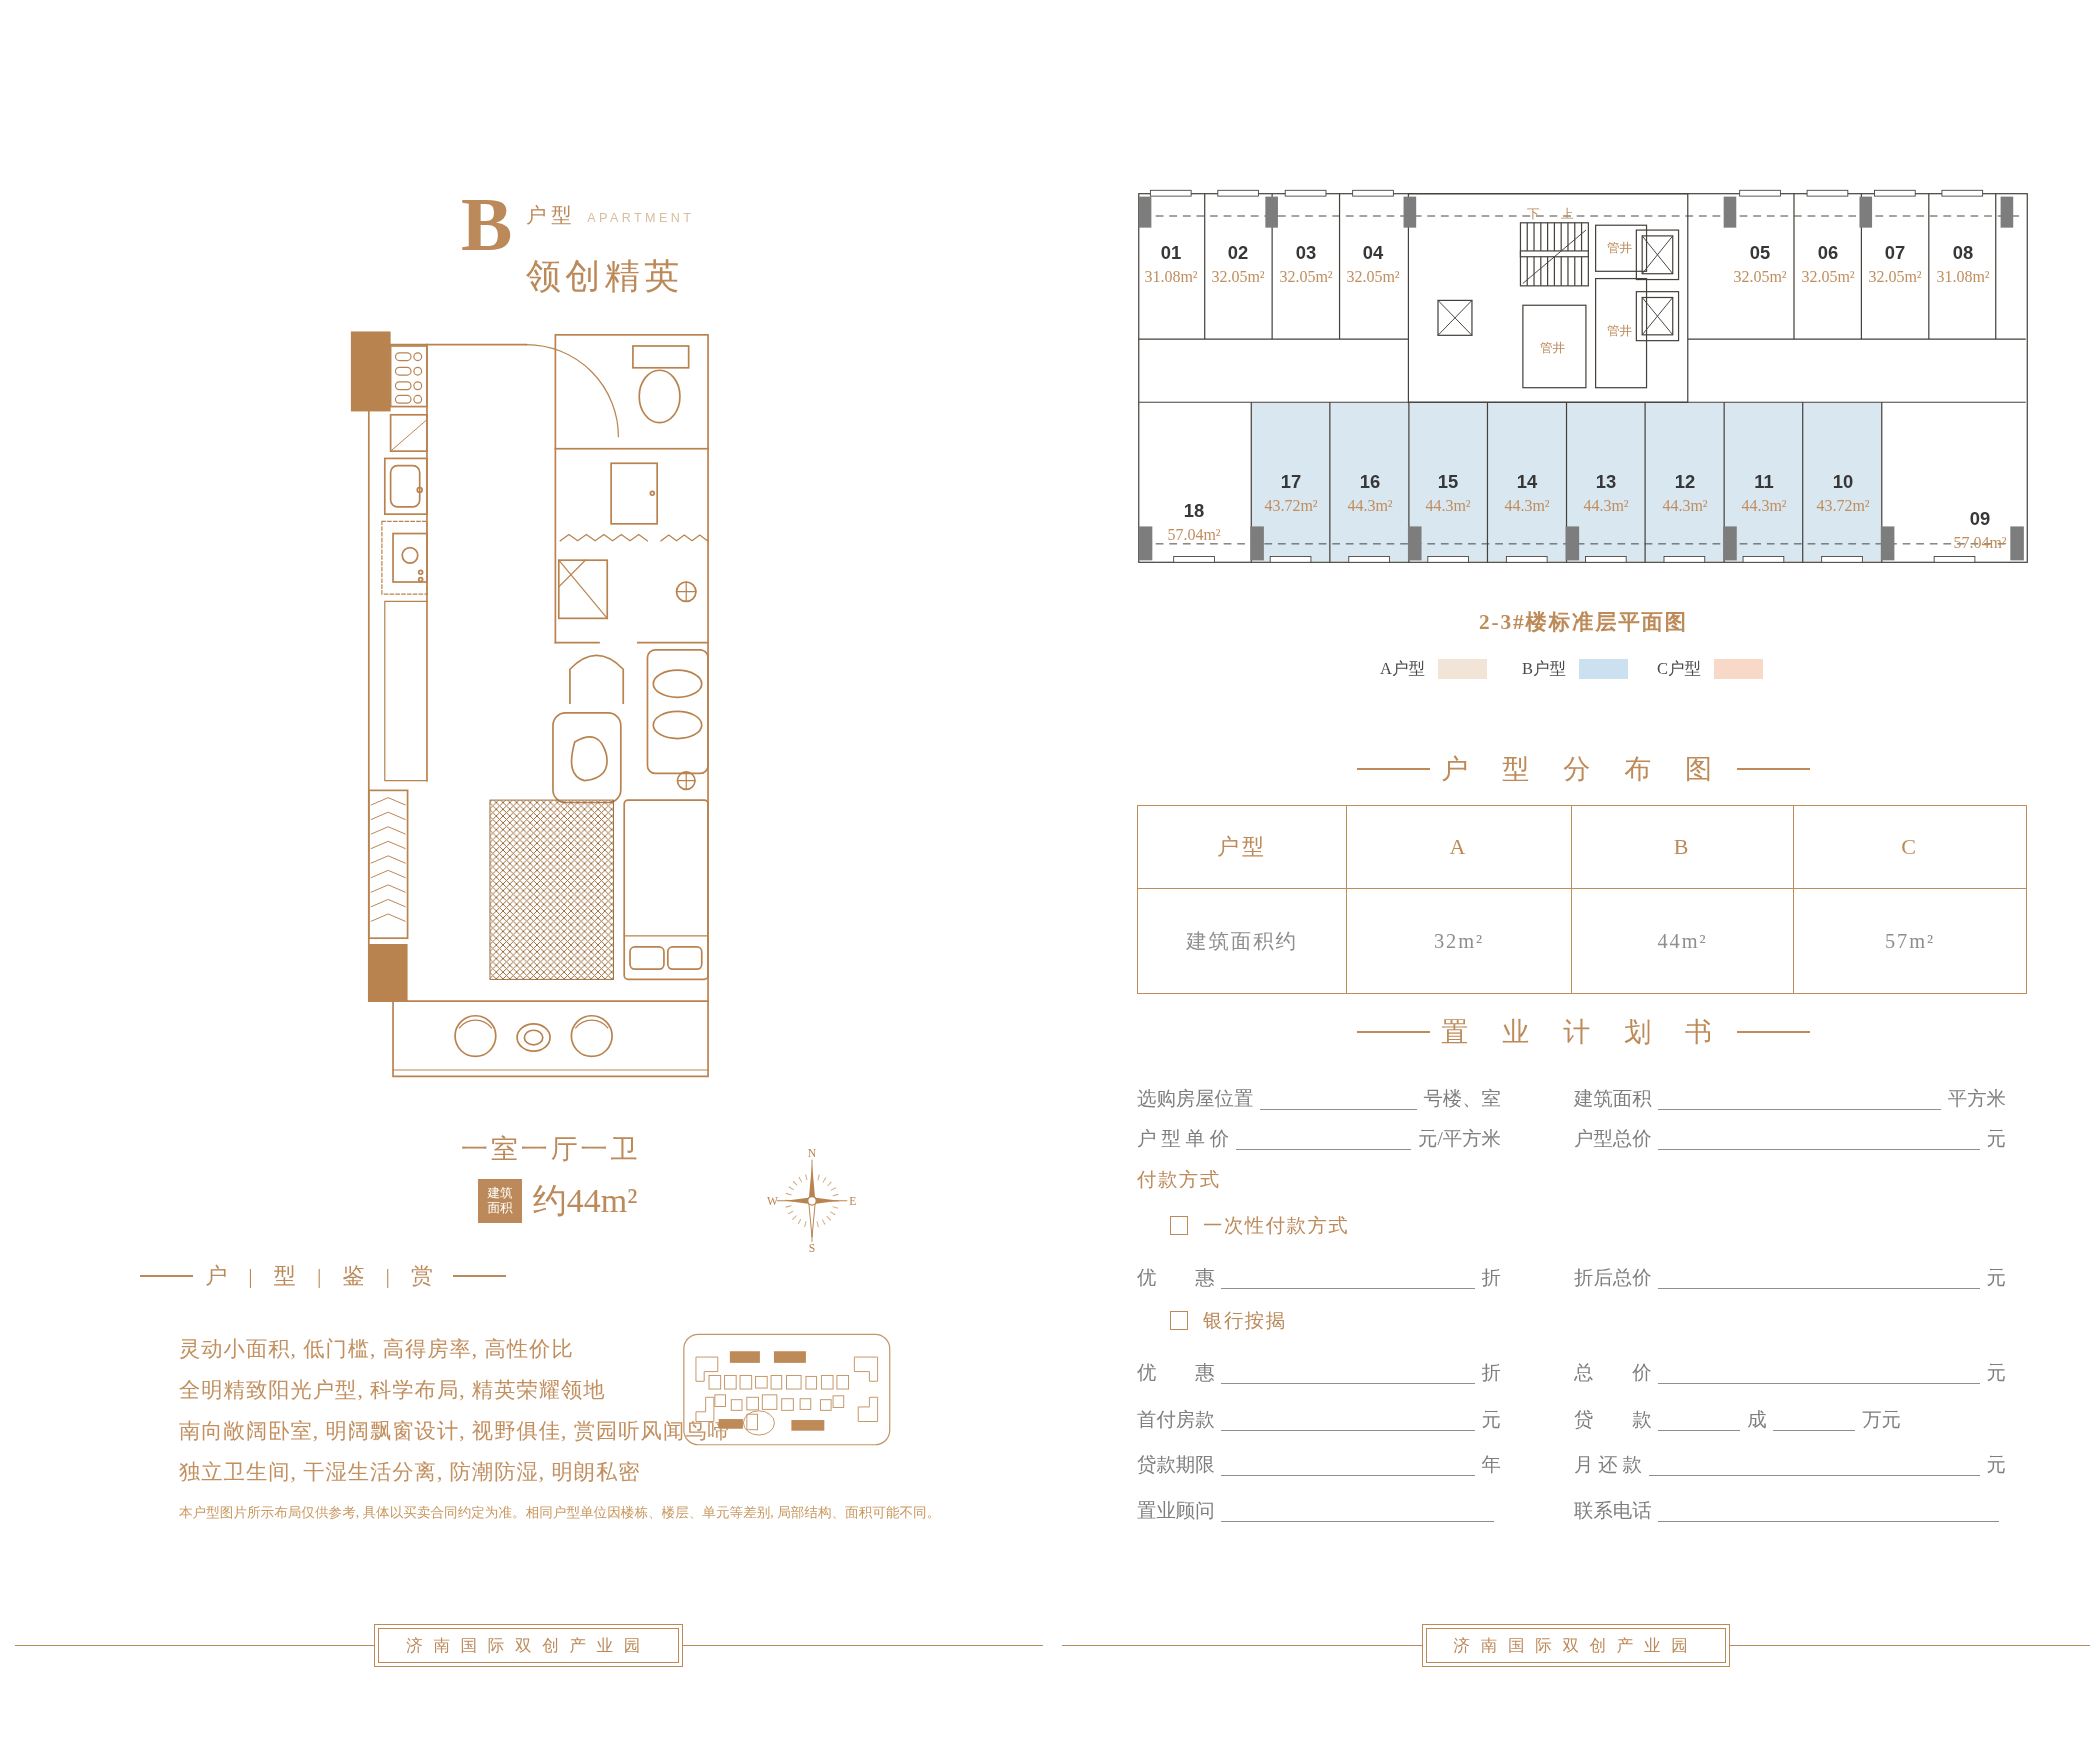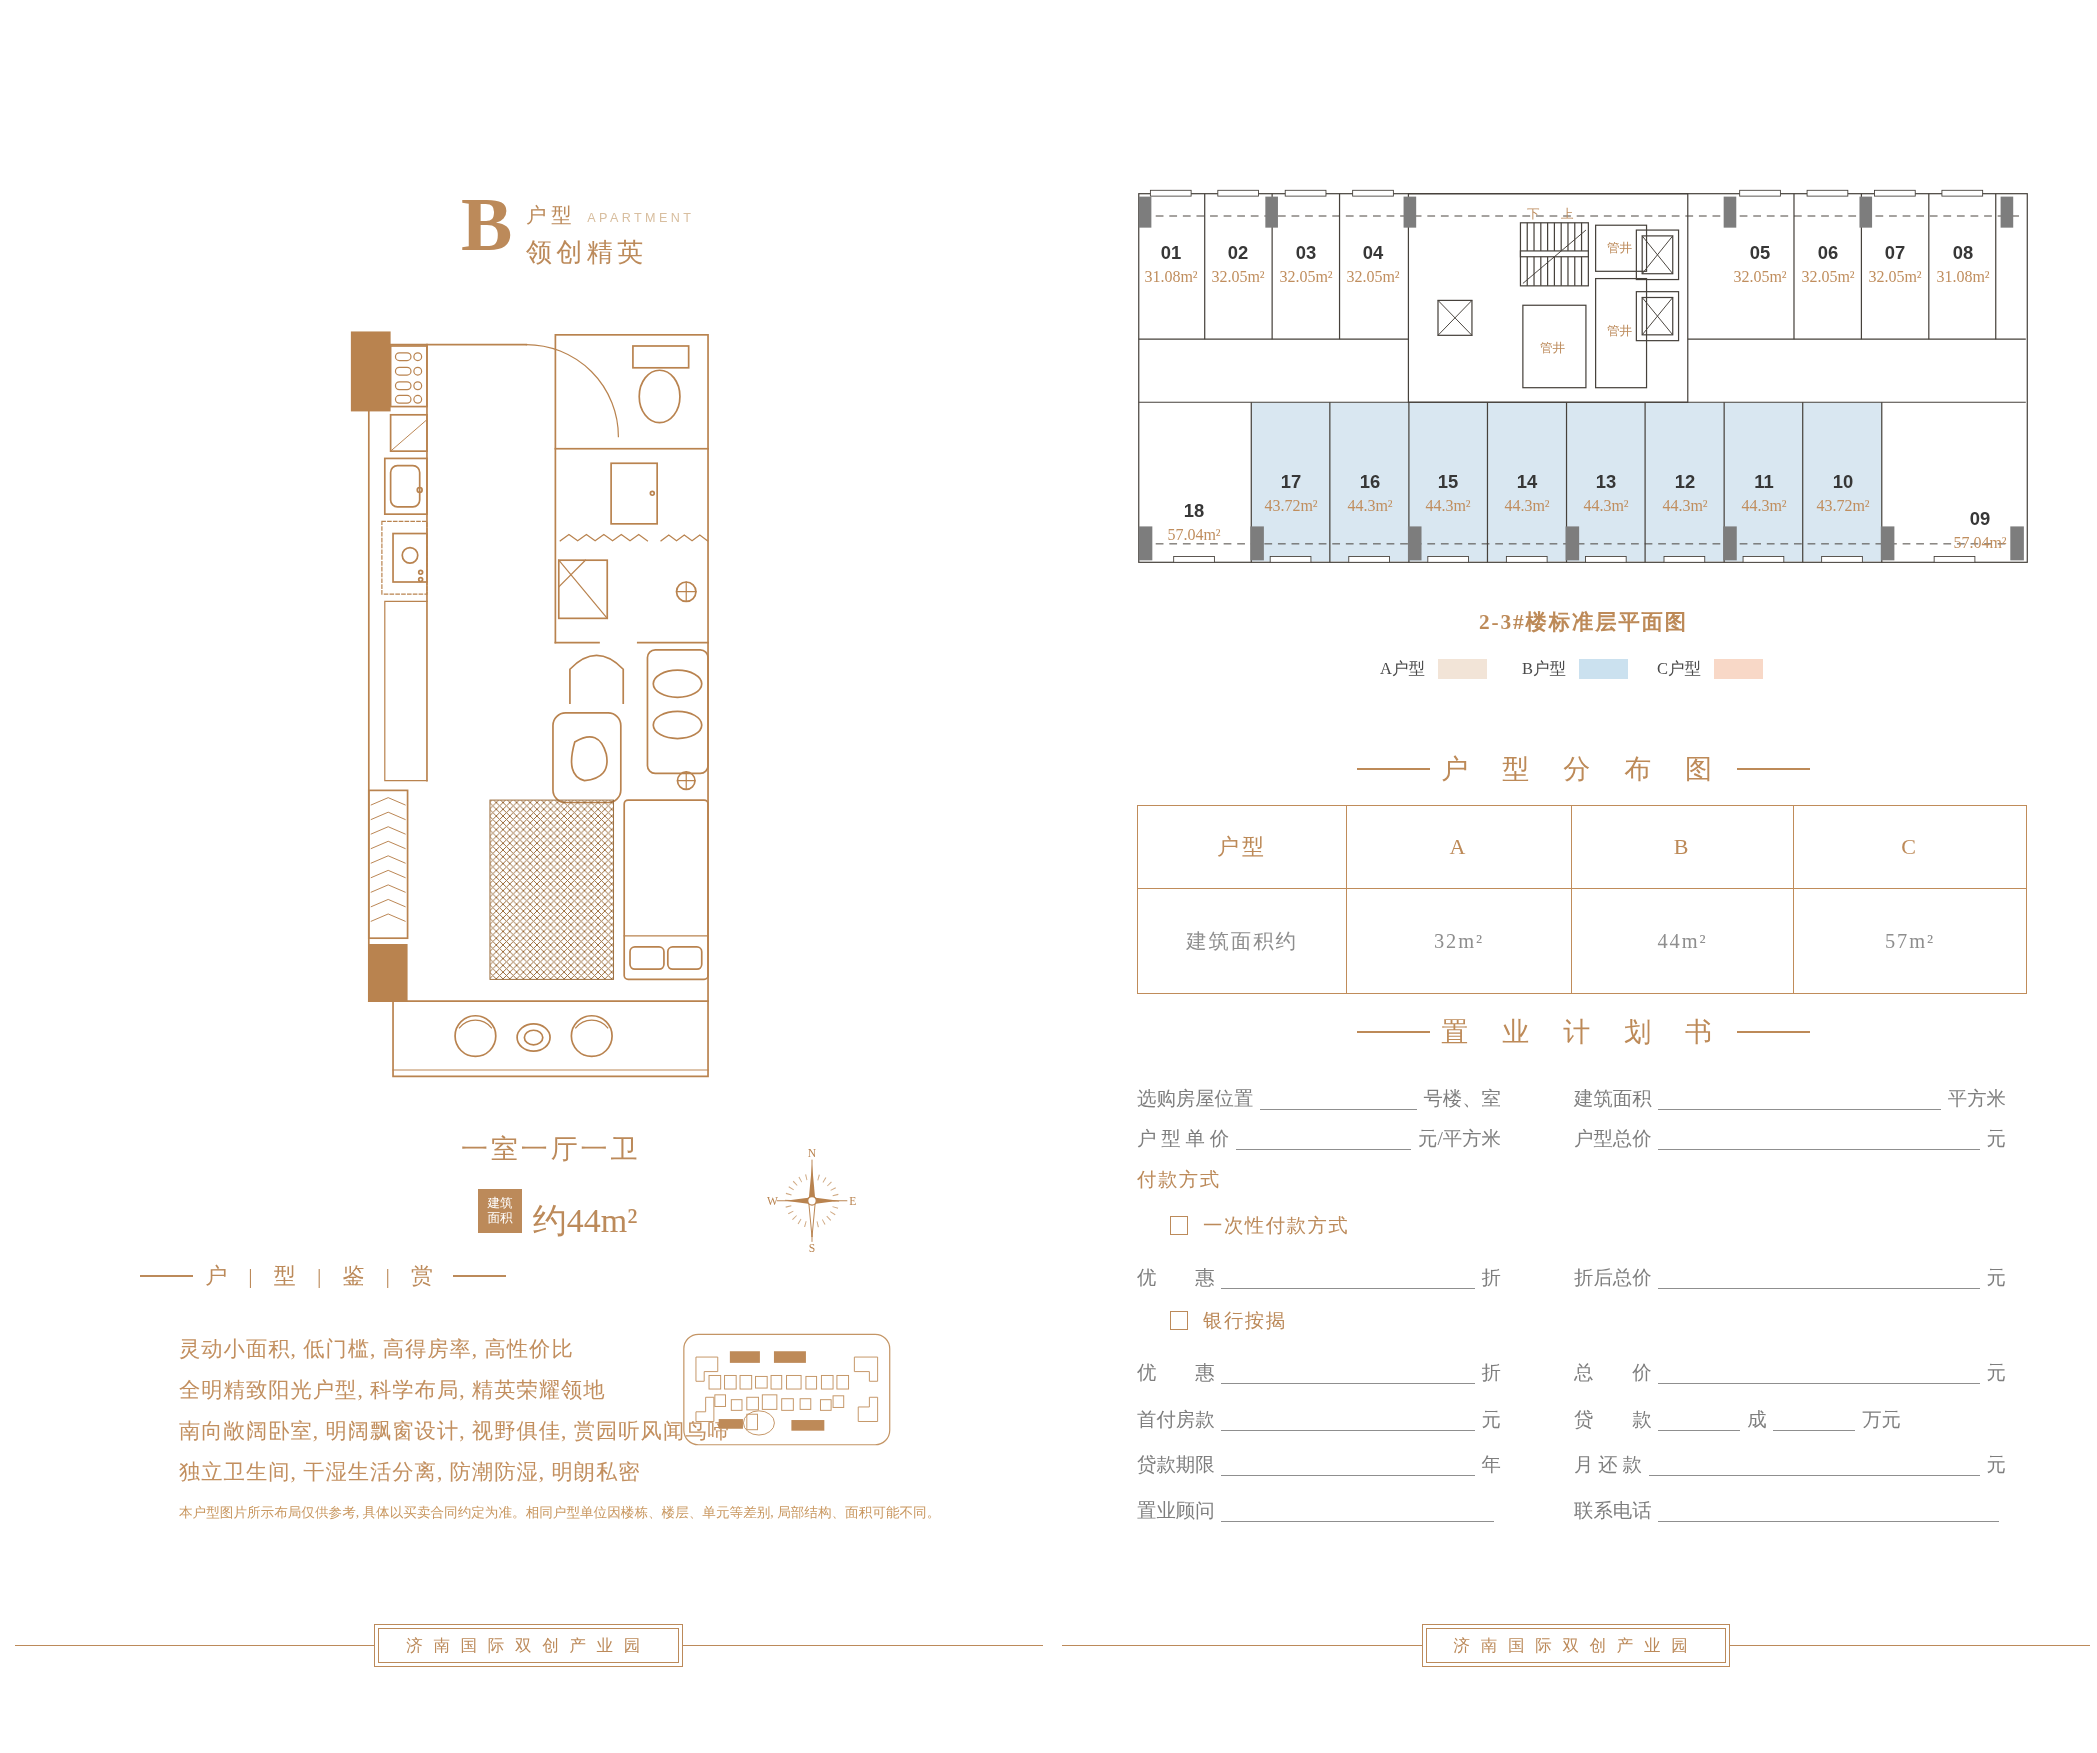--- a/index.html
+++ b/index.html
@@ -14,28 +14,28 @@
 .abs{position:absolute;}
 svg{position:absolute;display:block;}
 
 
 .title-block{left:461px;top:193px;display:flex;align-items:flex-start;}
 .b-letter{font-size:77px;line-height:63px;color:var(--bronze);font-weight:bold;}
 .title-right{margin-left:13.6px;padding-top:7.8px;}
 .title-sub{display:flex;align-items:baseline;gap:10.7px;}
 .type-cn{font-size:20.4px;color:var(--bronze);letter-spacing:4.9px;}
 .type-en{font-size:12.6px;color:var(--bronze-light);letter-spacing:3.4px;font-family:"Liberation Sans",sans-serif;}
-.tagline{margin-top:6px;font-size:26px;color:var(--bronze);letter-spacing:4.4px;}
+.tagline{margin-top:24px;font-size:35px;color:var(--bronze);letter-spacing:4.4px;}
 
 
 .layout-line{left:461px;top:1131px;font-size:27px;color:var(--bronze);letter-spacing:2.9px;}
 .area-row{left:478px;top:1178px;display:flex;align-items:center;gap:10.7px;}
 .area-badge{width:44px;height:44px;background:var(--bronze);color:#fff;display:flex;
   flex-direction:column;align-items:center;justify-content:center;font-size:12.6px;line-height:15.5px;}
-.area-big{font-size:34px;color:var(--bronze);margin-top:20px;}
+.area-big{font-size:34px;color:var(--bronze);}
 
 
 .app-heading{left:153px;top:1261px;width:340px;display:flex;align-items:center;justify-content:center;
   gap:12px;color:var(--bronze);font-size:22px;letter-spacing:7.8px;white-space:nowrap;}
 .app-heading .dash{width:53px;height:2.4px;background:var(--bronze);flex:none;}
 .app-line{left:179px;font-size:21.3px;color:#C28F5F;letter-spacing:1px;white-space:nowrap;}
 .disclaimer{left:179px;top:1504px;width:834px;font-size:13.6px;color:#C9975F;white-space:nowrap;}
 
 
 .unit-label{position:absolute;width:92px;text-align:center;}

